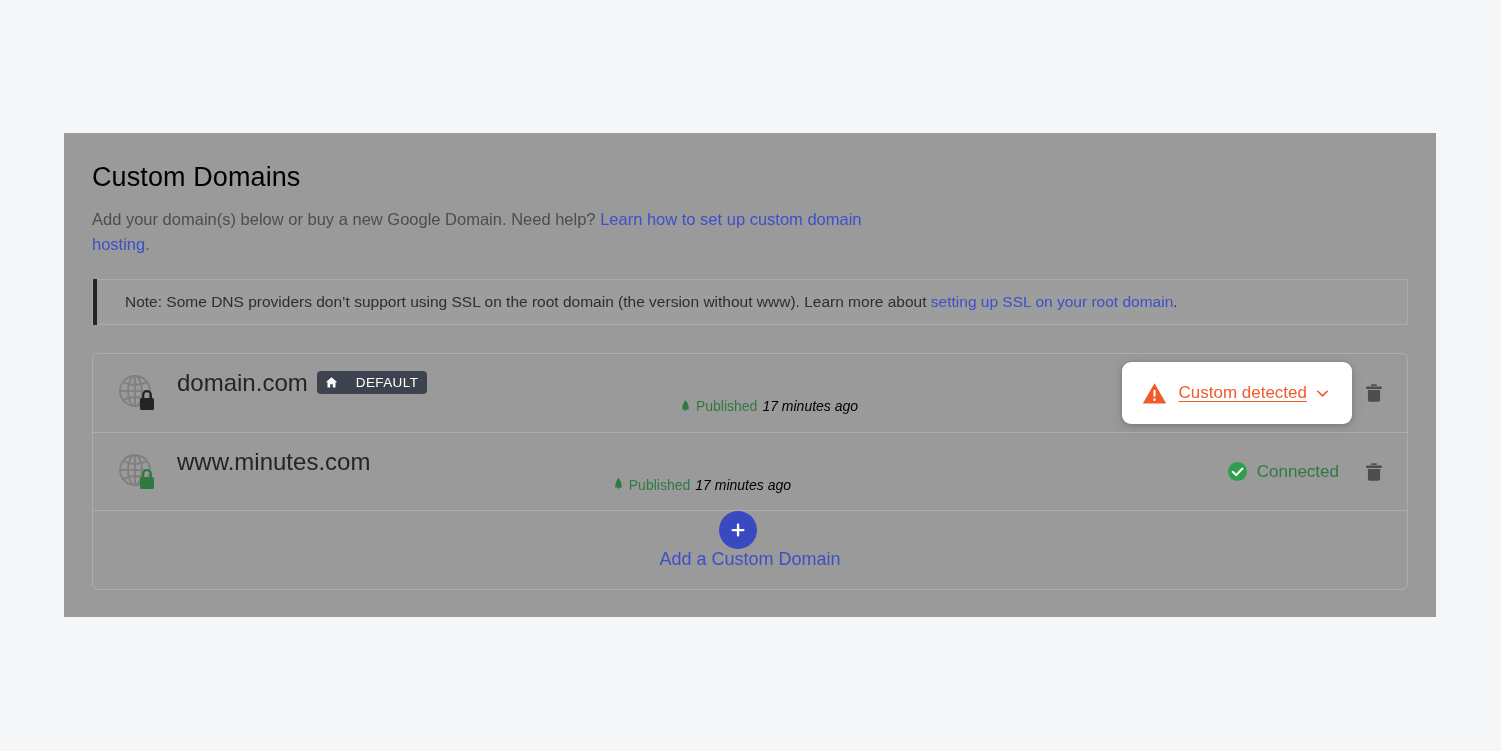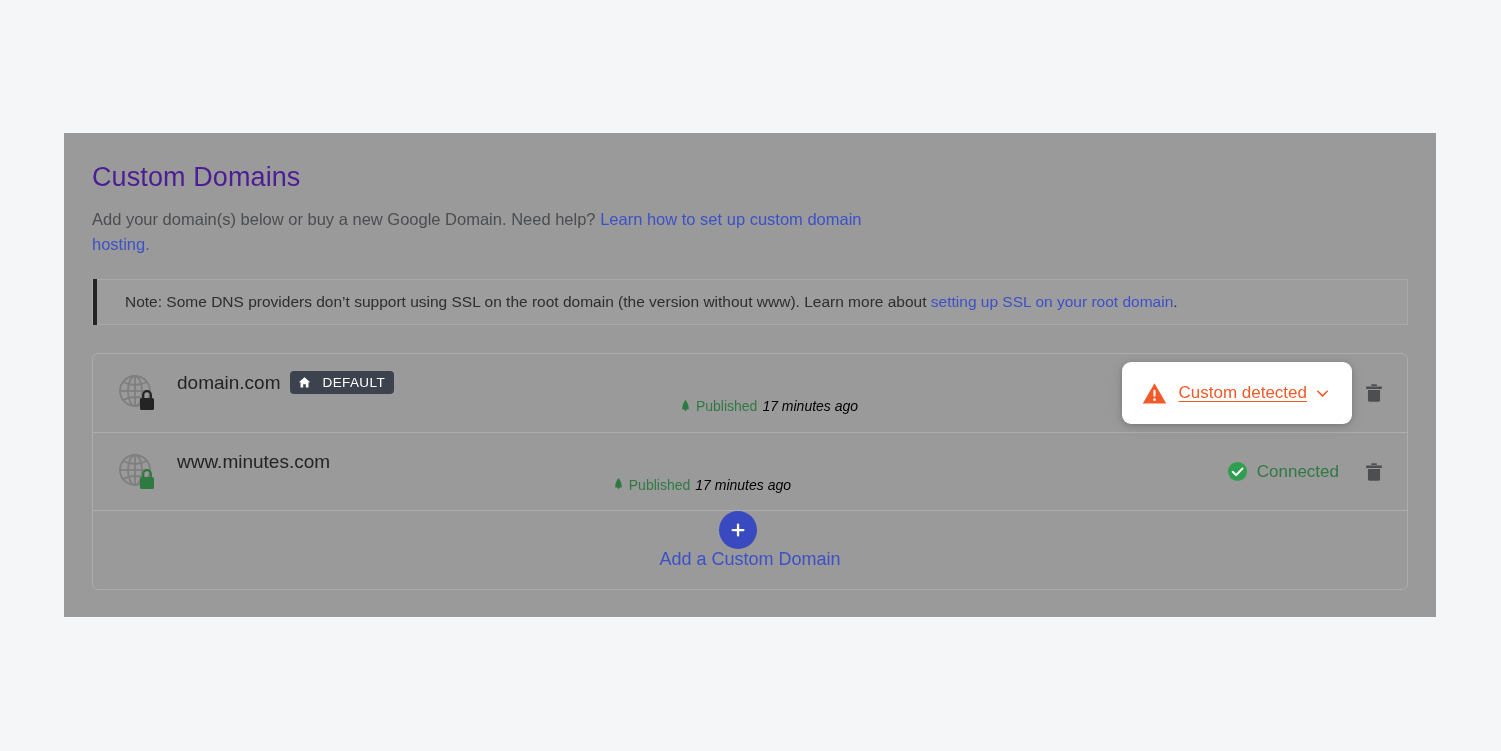--- a/index.html
+++ b/index.html
@@ -29,21 +29,21 @@
   .panel-inner {
     position: absolute;
     left: 28px;
     top: 28px;
     right: 28px;
   }
 
   
   .page-title {
     font-size: 27px;
-    color: #4c1d95;
+    color: #000000;
     font-weight: 400;
     letter-spacing: 0.1px;
     margin: 0 0 14px 0;
     line-height: 32px;
   }
 
   .page-desc {
     font-size: 16.5px;
     color: #4b4d50;
     line-height: 25px;
@@ -114,29 +114,29 @@
 
   .row-main { flex: 1 1 auto; min-width: 0; }
 
   .domain-line {
     display: flex;
     align-items: center;
     gap: 9px;
     margin-bottom: 3px;
   }
   .domain-name {
-    font-size: 19px;
+    font-size: 24px;
     color: #222426;
     line-height: 23px;
   }
 
   .badge {
     display: inline-flex;
     align-items: center;
-    gap: 12px;
+    gap: 18px;
     background: #3c434e;
     color: #ffffff;
     border-radius: 4px;
     padding: 4px 9px 4px 8px;
     font-size: 13.5px;
     letter-spacing: 0.4px;
     line-height: 15px;
   }
 
   .sub-line {

